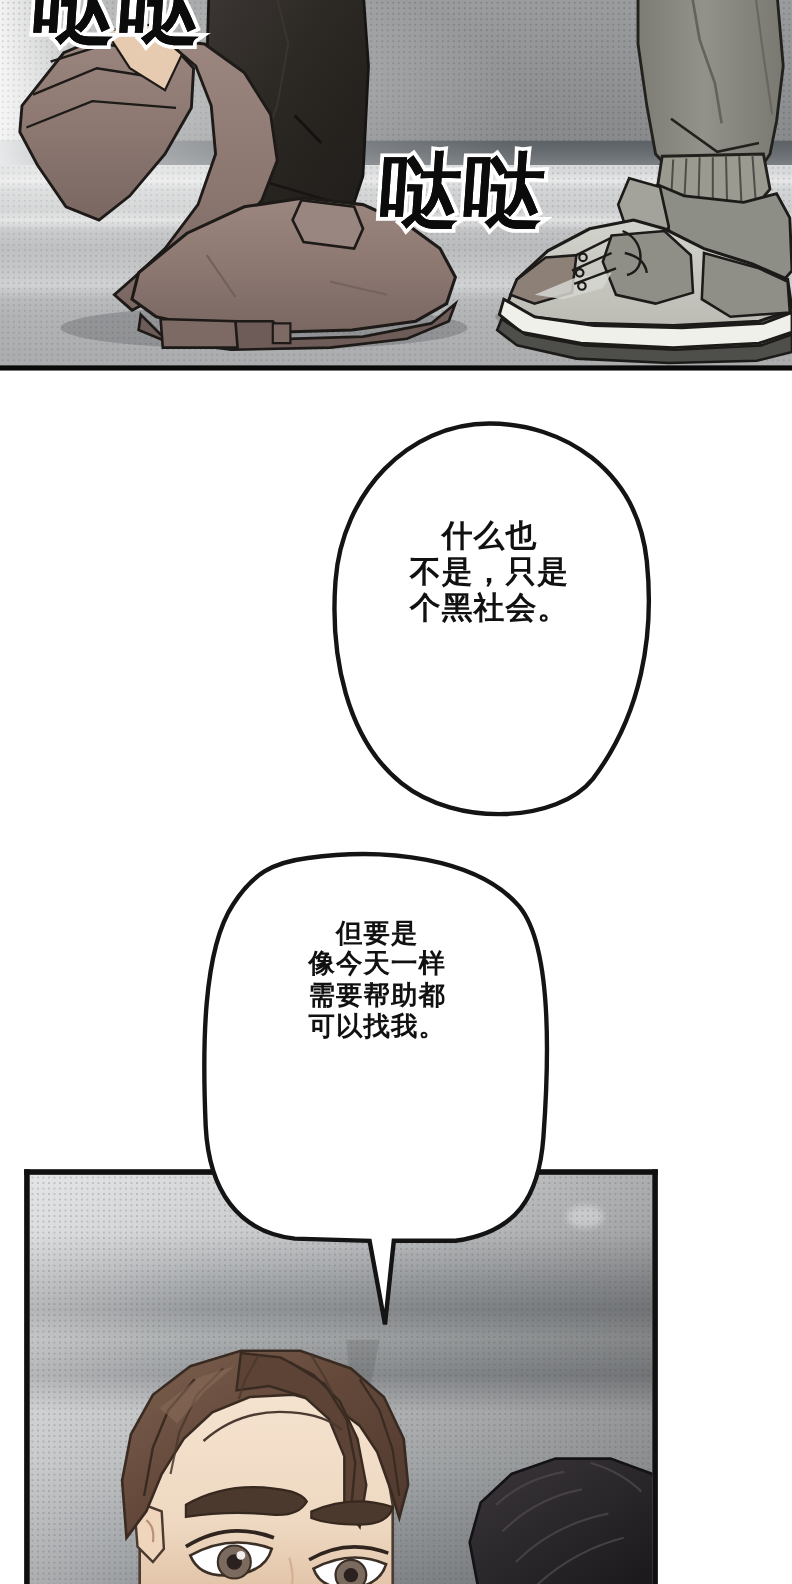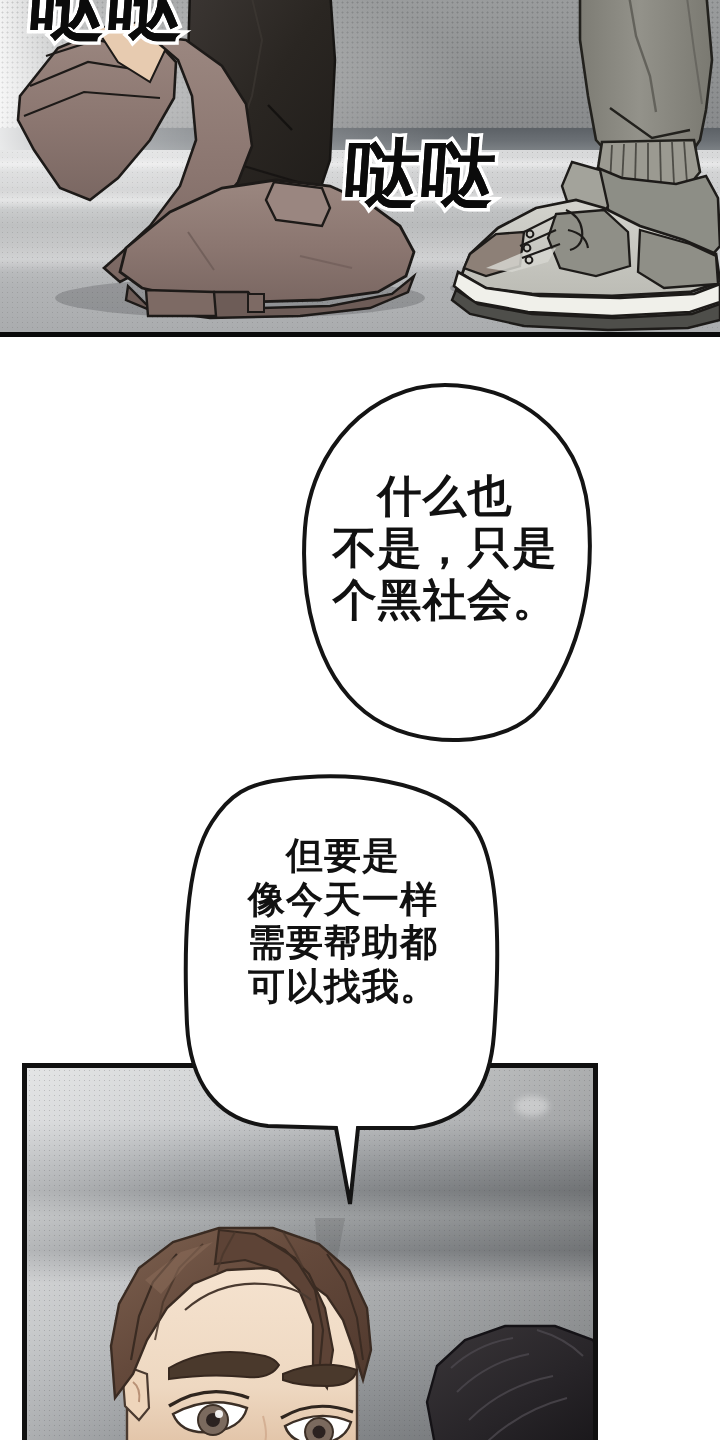--- a/index.html
+++ b/index.html
@@ -112,24 +112,24 @@
     left: 0; right: 0;
     text-align: center;
     color: #111111;
     font-weight: 700;
     font-family: "DejaVu Sans", "Liberation Sans", sans-serif;
     white-space: pre-line;
     line-height: 1.18;
   }
 
   #bubble-1 { left: 297px; top: 382px; width: 296px; height: 366px; }
-  #bubble-1 .btext { top: 88px; font-size: 44px; letter-spacing: 1px; }
+  #bubble-1 .btext { top: 88px; font-size: 28px; letter-spacing: 1px; }
 
   #bubble-2 { left: 182px; top: 772px; width: 322px; height: 440px; }
-  #bubble-2 .btext { top: 62px; font-size: 37px; letter-spacing: 1px; }
+  #bubble-2 .btext { top: 62px; font-size: 24px; letter-spacing: 1px; }
 
   
   #panel-bottom {
     position: absolute;
     left: 22px; top: 1063px;
     width: 576px;
     height: 377px;
     border: 5px solid #101010;
     border-bottom: none;
     box-sizing: border-box;

